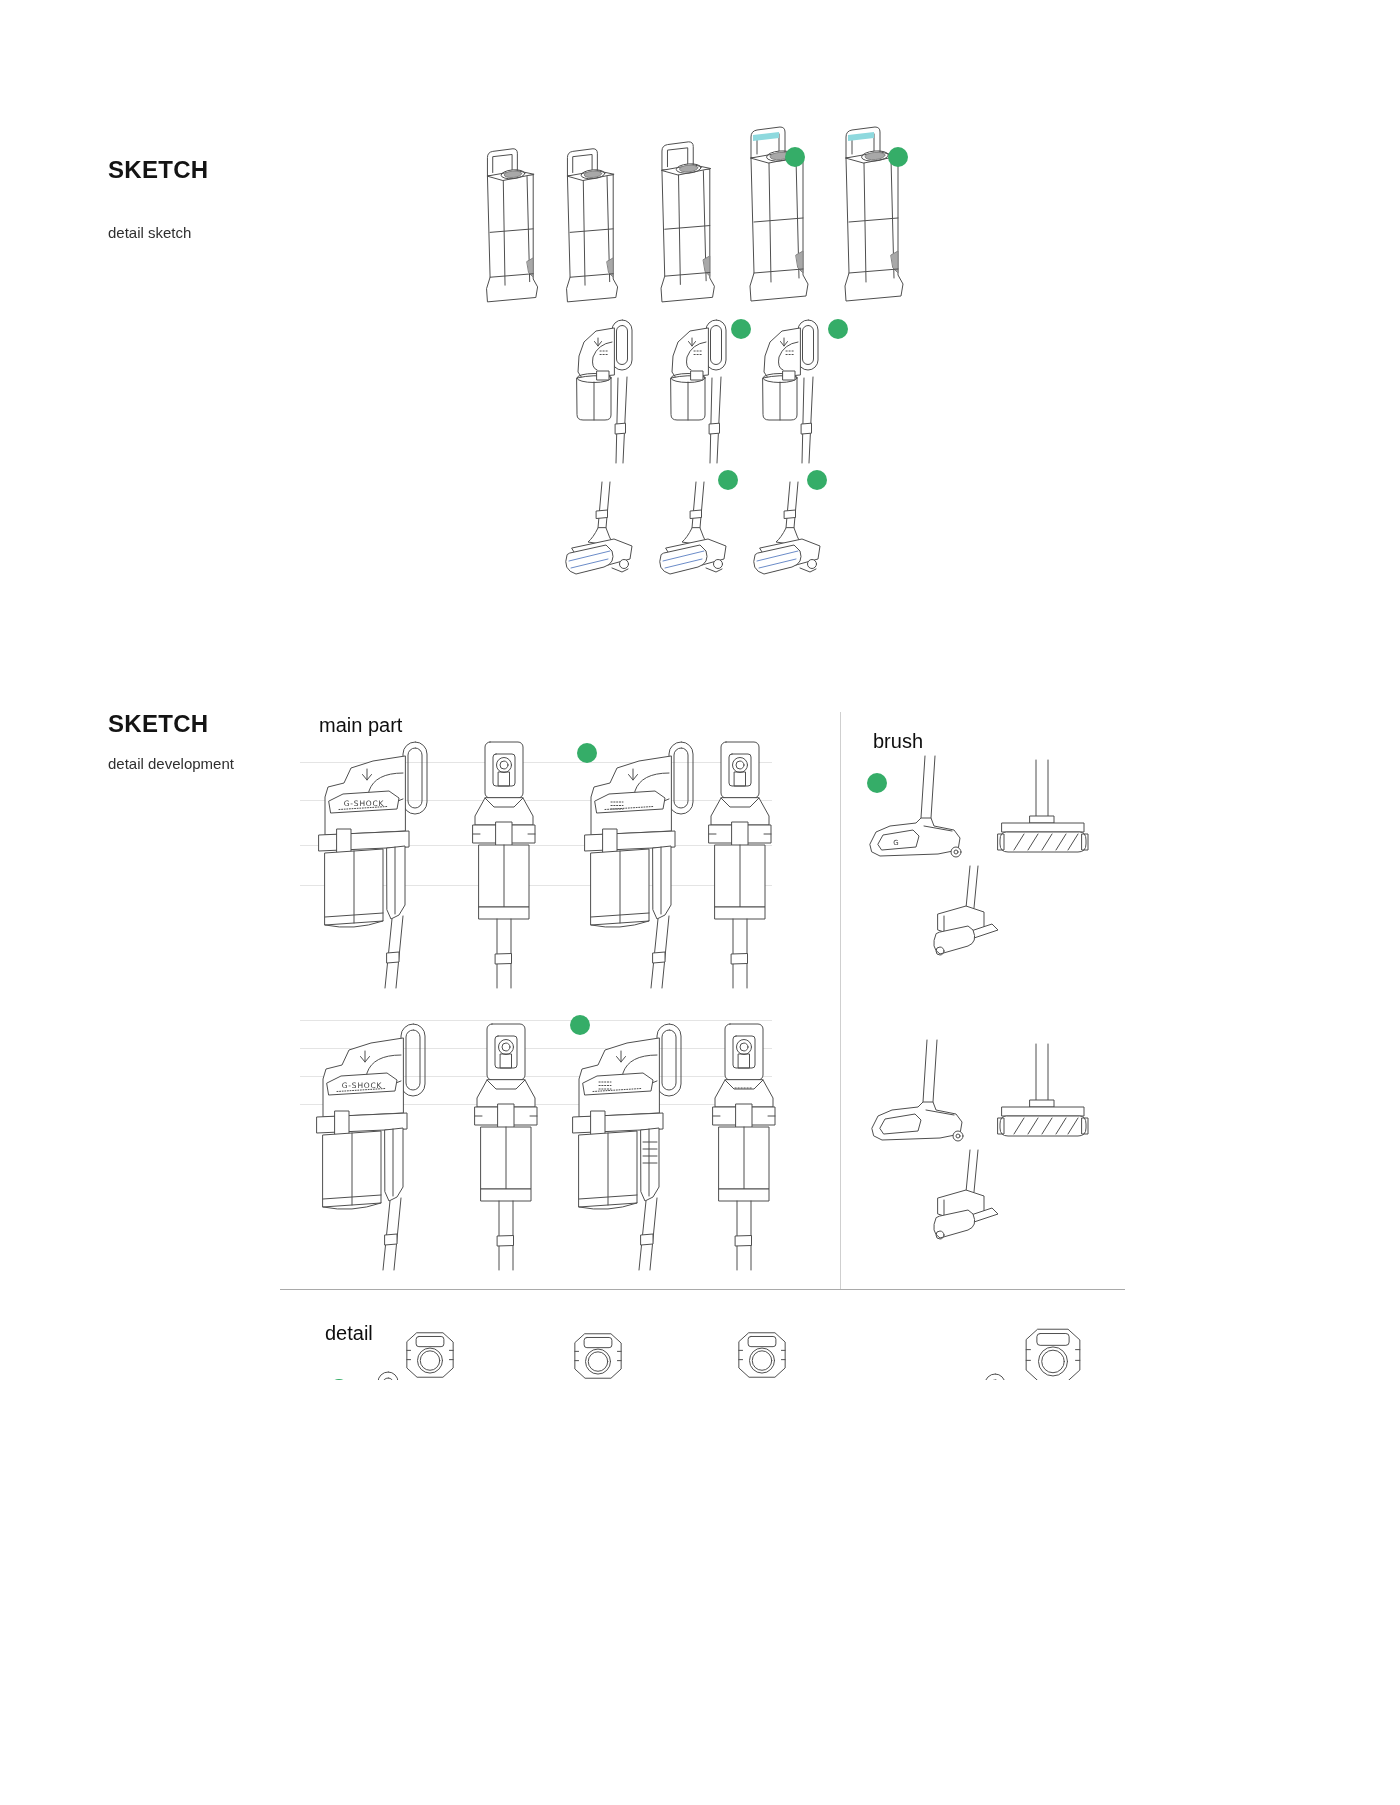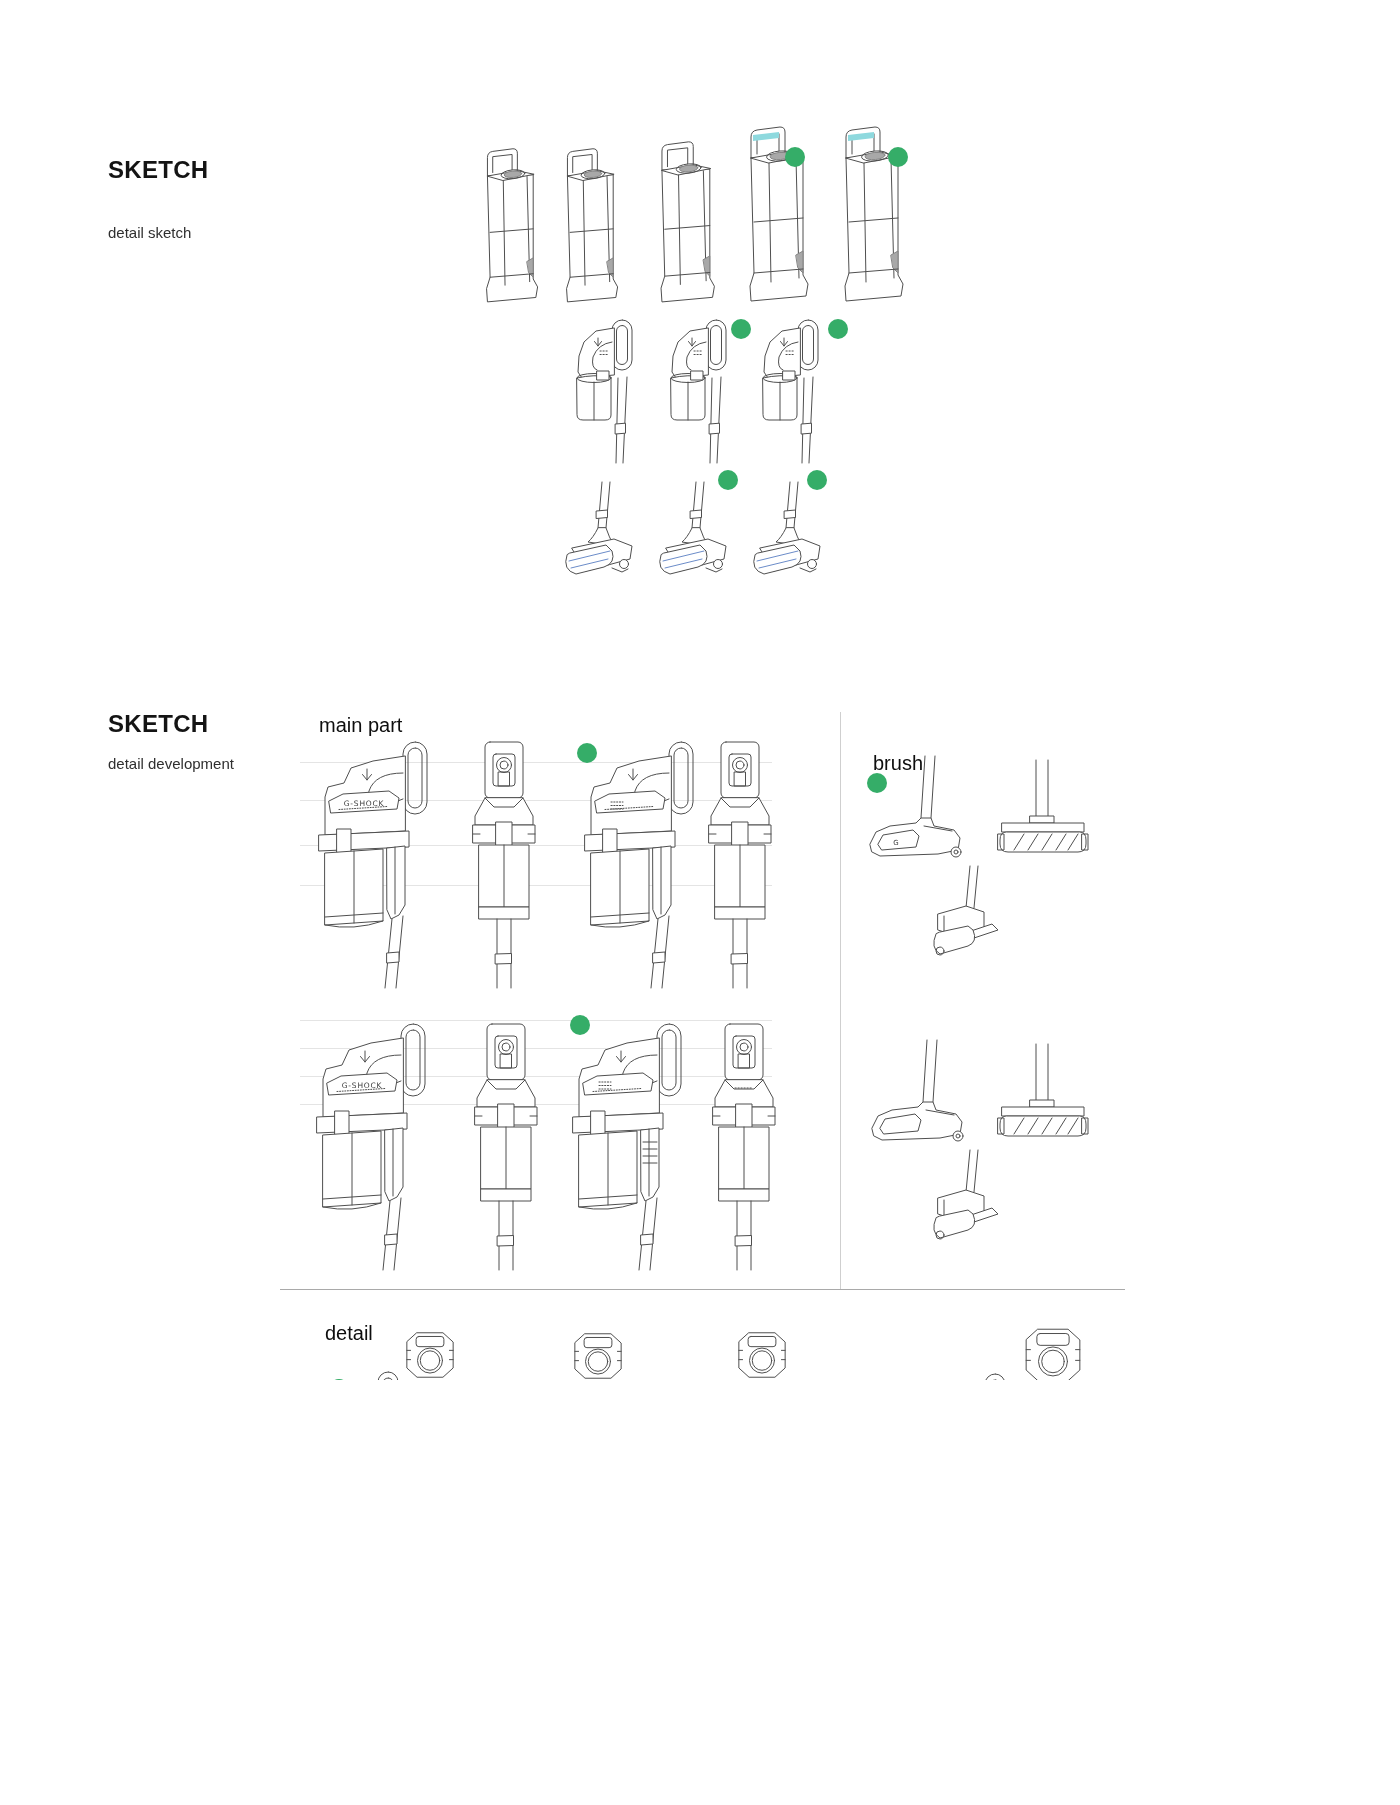--- a/index.html
+++ b/index.html
@@ -231,21 +231,21 @@
         <use href="#sym-brush3"></use>
       </g>
     <g transform="translate(196,4)">
         <use href="#sym-brush3"></use>
       </g>
   </svg>
 
   <div class="title" style="left:108px;top:710px;">SKETCH</div>
   <div class="subtitle" style="left:108px;top:755px;">detail development</div>
   <div class="label" style="left:319px;top:714px;">main part</div>
-  <div class="label" style="left:873px;top:752px;text-align:right;">brush</div>
+  <div class="label" style="left:873px;top:730px;text-align:right;">brush</div>
 
   <div class="vdiv" style="left:840px;top:712px;height:577px;"></div>
   <div class="hdiv" style="left:280px;top:1289px;width:845px;"></div>
 
   <div class="guide" style="left:300px;top:762px;width:472px;"></div>
   <div class="guide" style="left:300px;top:800px;width:472px;"></div>
   <div class="guide" style="left:300px;top:845px;width:472px;"></div>
   <div class="guide" style="left:300px;top:885px;width:472px;"></div>
   <div class="guide" style="left:300px;top:1020px;width:472px;"></div>
   <div class="guide" style="left:300px;top:1048px;width:472px;"></div>

